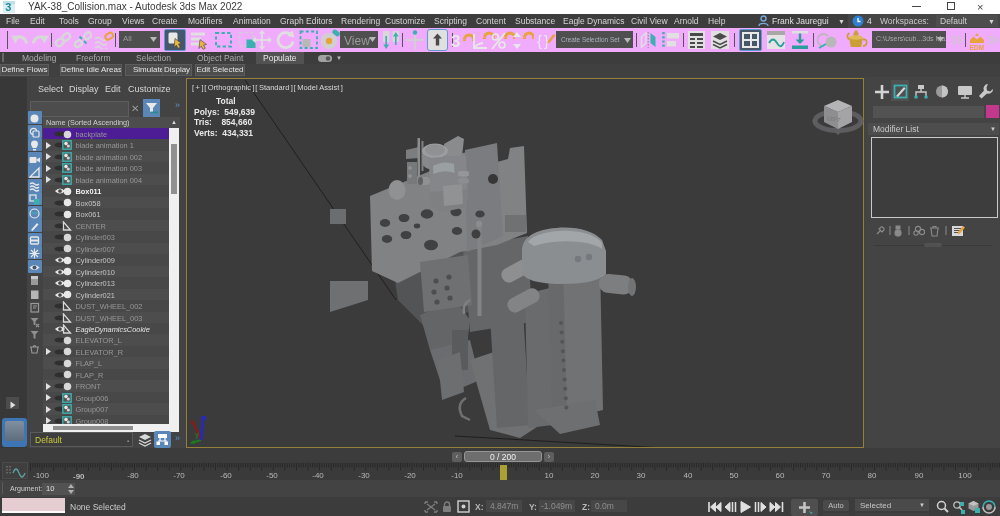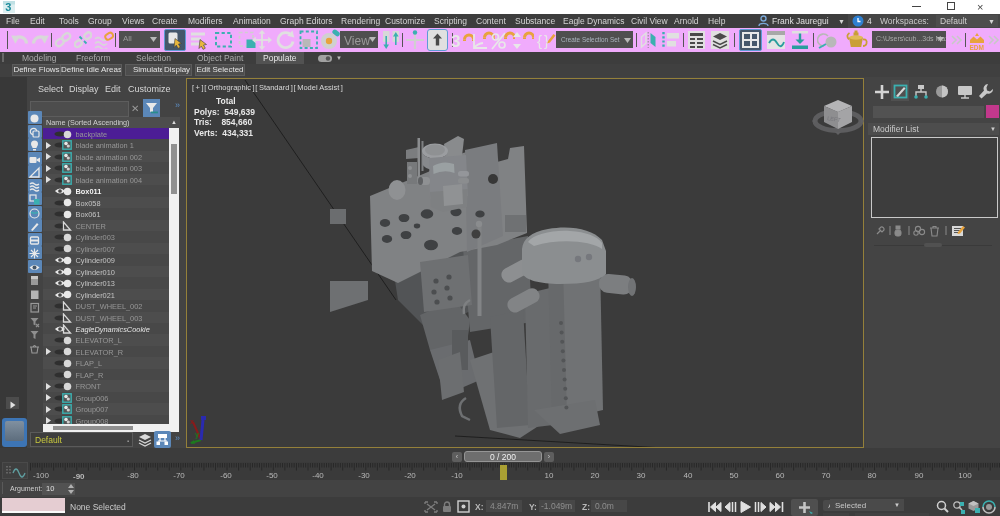--- a/index.html
+++ b/index.html
@@ -43,20 +43,21 @@
   
   #ruler { left:0; top:462px; width:1000px; height:18px; background:#3a3a3a; color:#b8b8b8; font-size:8px; }
   
   #argrow { left:0; top:480px; width:1000px; height:17px; background:#434343; color:#cfcfcf; font-size:7.5px; }
   
   #statusbar { left:0; top:497px; width:1000px; height:19px; background:#3c3c3c; color:#cccccc; font-size:9px; }
 </style>
 </head>
 <body>
   <div class="abs" id="titlebar">
+    <div class="abs" id="titletext">YAK-38_Collision.max - Autodesk 3ds Max 2022</div>
     <svg class="abs" style="left:3px; top:1px;" width="12" height="12" viewBox="0 0 12 12">
       <rect x="0" y="0" width="12" height="12" fill="#dceef0"></rect>
       <rect x="0" y="0" width="12" height="3.5" fill="#bfe0e4"></rect>
       <text x="2.2" y="10" font-size="11" font-weight="bold" fill="#1a8a9a" font-family="Liberation Sans">3</text>
     </svg>
     <div class="abs" style="left:912px; top:6px; width:9px; height:1px; background:#444;"></div>
     <div class="abs" style="left:947px; top:2px; width:8px; height:8px; border:1px solid #444;"></div>
     <div class="abs" style="left:977px; top:1px; color:#444; font-size:11px;">×</div>
   </div>
   <div class="abs" id="menubar">
@@ -328,21 +329,21 @@
     <span class="rtab" style="left:197px;">Object Paint</span>
     <div class="abs" style="left:256px; top:0px; width:48px; height:12px; background:#525252;"></div>
     <span class="rtab" style="left:263px; color:#e8e8e8;">Populate</span>
     <svg class="abs" style="left:318px; top:3px;" width="14" height="7" viewBox="0 0 14 7">
       <rect x="0" y="0" width="14" height="7" rx="3.5" fill="#a2a2a2"></rect>
       <circle cx="10" cy="3.5" r="2.2" fill="#555"></circle>
     </svg>
     <span class="abs" style="left:336px; top:3px; font-size:6px; color:#bbb;">▼</span>
   </div>
   <div class="abs" id="ribbonrow">
-    <span class="rbtn" style="left:12px; width:49px;">Define Flows</span>
+    <span class="rbtn" style="left:0; width:49px;">Define Flows</span>
     <span class="rbtn" style="left:60px; width:62px;">Define Idle Areas</span>
     <span class="rbtn" style="left:125px; width:47px;">Simulate</span>
     <span class="rbtn" style="left:162px; width:30px;">Display</span>
     <span class="rbtn" style="left:195px; width:50px;">Edit Selected</span>
   </div>
   <div class="abs" id="leftstrip">
     <div class="abs" style="left:6px; top:320px; width:13px; height:12px; background:#4c4c4c;"><svg width="13" height="12" viewBox="0 0 13 12">
         <path d="M4.5 2.5 L9.5 6 L4.5 9.5 z" fill="#e0e0e0"></path>
       </svg></div>
     <div class="abs" style="left:2px; top:341px; width:25px; height:29px; background:#3d75b5; border-radius:3px;">
@@ -1441,21 +1442,21 @@
       </g>
     </svg>
     <div class="abs" style="left:791px; top:2px; width:27px; height:17px; background:#4f4f4f; border-radius:2px;">
       <svg width="27" height="17" viewBox="0 0 27 17">
         <path d="M13.5 3 v11 M8 8.5 h11" stroke="#c4c4c4" stroke-width="2.6"></path>
         <path d="M18 12 l4 2 -2 1 z" fill="#3bb0b0"></path>
       </svg>
     </div>
     <div class="abs" style="left:823px; top:3px; width:26px; height:11px; background:#4a4a4a; border-radius:2px; text-align:center;"><span style="font-size:7.5px; color:#c0c0c0; line-height:11px;">Auto</span></div>
     <div class="abs" style="left:823px; top:16px; width:26px; height:3px; background:#414141;"></div>
-    <div class="abs" style="left:830px; top:2px; width:74px; height:12px; background:#4a4a4a;">
+    <div class="abs" style="left:855px; top:2px; width:74px; height:12px; background:#4a4a4a;">
       <span class="abs" style="left:5px; top:2px; font-size:8px; color:#c8c8c8;">Selected</span>
       <span class="abs" style="left:64px; top:3px; font-size:6px; color:#ccc;">▼</span>
     </div>
     <div class="abs" style="left:855px; top:16px; width:74px; height:3px; background:#414141;"></div>
     <svg class="abs" style="left:936px; top:3px;" width="13" height="14" viewBox="0 0 13 14">
       <circle cx="5.5" cy="5.5" r="4" fill="none" stroke="#d0d0d0" stroke-width="1.5"></circle>
       <line x1="8.5" y1="8.5" x2="12" y2="12" stroke="#d0d0d0" stroke-width="2"></line>
     </svg>
     <svg class="abs" style="left:952px; top:3px;" width="13" height="14" viewBox="0 0 13 14">
       <circle cx="5" cy="5" r="3.2" fill="none" stroke="#c0c0c0" stroke-width="1.3"></circle>

